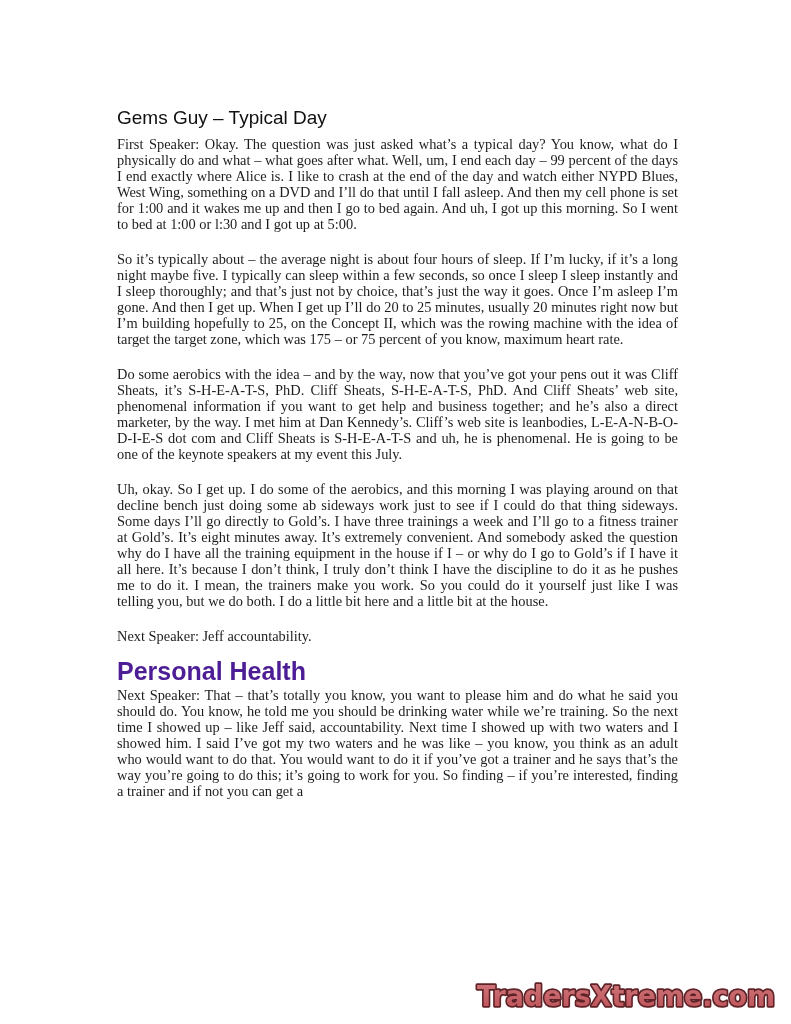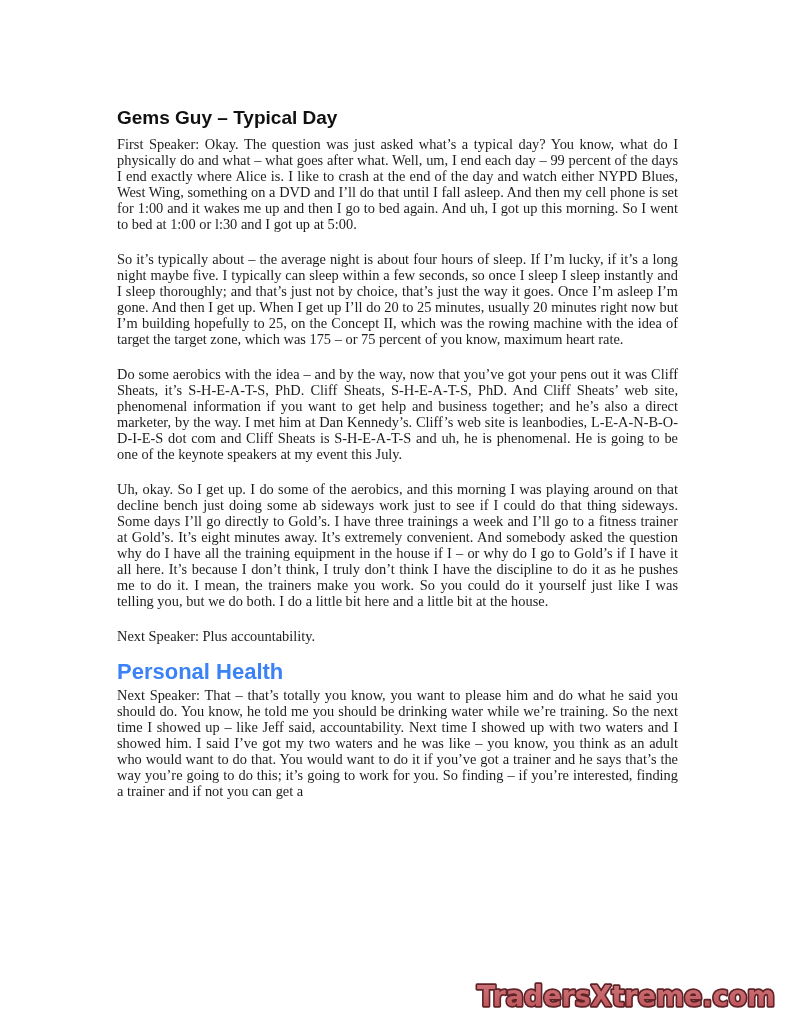--- a/index.html
+++ b/index.html
@@ -11,32 +11,32 @@
     margin:0 auto;
     font-family:"Liberation Serif", serif;
     color:#1d1d1d;
   }
   .content{
     position:absolute;
     left:117px; top:106px; width:561px;
   }
   .content h1{
     font-family:"Liberation Sans", sans-serif;
-    font-weight:bold;
+    font-weight:normal;
     font-size:19px;
     line-height:23px;
     color:#101010;
     margin:0 0 7px 0;
   }
   .content h2{
     font-family:"Liberation Sans", sans-serif;
     font-weight:bold;
-    font-size:22px;
+    font-size:25px;
     line-height:23px;
-    color:#3b82f6;
+    color:#4c1d95;
     margin:-3px 0 4px 0;
   }
   .content p{
     font-size:14.4px;
     line-height:16px;
     text-align:justify;
     text-align-last:left;
     margin:0 0 19px 0;
   }
   .wm{position:absolute;}
@@ -52,21 +52,21 @@
 <body>
 
 <div class="page">
 
   <div class="content">
     <h1>Gems Guy – Typical Day</h1>
     <p>First Speaker: Okay.  The question was just asked what’s a typical day?  You know, what do I physically do and what – what goes after what.  Well, um, I end each day – 99 percent of the days I end exactly where Alice is.  I like to crash at the end of the day and watch either NYPD Blues, West Wing, something on a DVD and I’ll do that until I fall asleep.  And then my cell phone is set for 1:00 and it wakes me up and then I go to bed again.  And uh, I got up this morning.  So I went to bed at 1:00 or l:30 and I got up at 5:00.</p>
     <p>So it’s typically about – the average night is about four hours of sleep.  If I’m lucky, if it’s a long night maybe five.  I typically can sleep within a few seconds, so once I sleep I sleep instantly and I sleep thoroughly; and that’s just not by choice, that’s just the way it goes.  Once I’m asleep I’m gone.  And then I get up.  When I get up I’ll do 20 to 25 minutes, usually 20 minutes right now but I’m building hopefully to 25, on the Concept II, which was the rowing machine with the idea of target the target zone, which was 175 – or 75 percent of you know, maximum heart rate.</p>
     <p>Do some aerobics with the idea – and by the way, now that you’ve got your pens out it was Cliff Sheats, it’s S-H-E-A-T-S, PhD.  Cliff Sheats, S-H-E-A-T-S, PhD.  And Cliff Sheats’ web site, phenomenal information if you want to get help and business together; and he’s also a direct marketer, by the way.  I met him at Dan Kennedy’s.  Cliff’s web site is leanbodies, L-E-A-N-B-O-D-I-E-S dot com and Cliff Sheats is S-H-E-A-T-S and uh, he is phenomenal.  He is going to be one of the keynote speakers at my event this July.</p>
     <p>Uh, okay.  So I get up.  I do some of the aerobics, and this morning I was playing around on that decline bench just doing some ab sideways work just to see if I could do that thing sideways.  Some days I’ll go directly to Gold’s.  I have three trainings a week and I’ll go to a fitness trainer at Gold’s.  It’s eight minutes away.  It’s extremely  convenient.  And somebody asked the question why do I have all the training equipment in the house if I – or why do I go to Gold’s if I have it all here.  It’s because I don’t think, I truly don’t think I have the discipline to do it as he pushes me to do it.  I mean, the trainers make you work.  So you could do it yourself just like I was telling you, but we do both.  I do a little bit here and a little bit at the house.</p>
-    <p>Next Speaker: Plus accountability.</p>
+    <p>Next Speaker: Jeff accountability.</p>
     <h2>Personal Health</h2>
     <p>Next Speaker: That – that’s totally you know, you want to please him and do what he said you should do.  You know, he told me you should be drinking water while we’re training.  So the next time I showed up – like Jeff said, accountability.  Next time I showed up with two waters and I showed him.  I said I’ve got my two waters and he was like – you know, you think as an adult who would want to do that.  You would want to do it if you’ve got a trainer and he says that’s the way you’re going to do this; it’s going to work for you.  So finding – if you’re interested, finding a trainer and if not you can get a</p>
   </div>
 
 
 
   <div class="wm" id="wm-bottom">
     <svg width="312" height="42" viewBox="0 0 312 42">
       <defs>
         <linearGradient id="txGrad" x1="0" y1="0" x2="0" y2="1">

